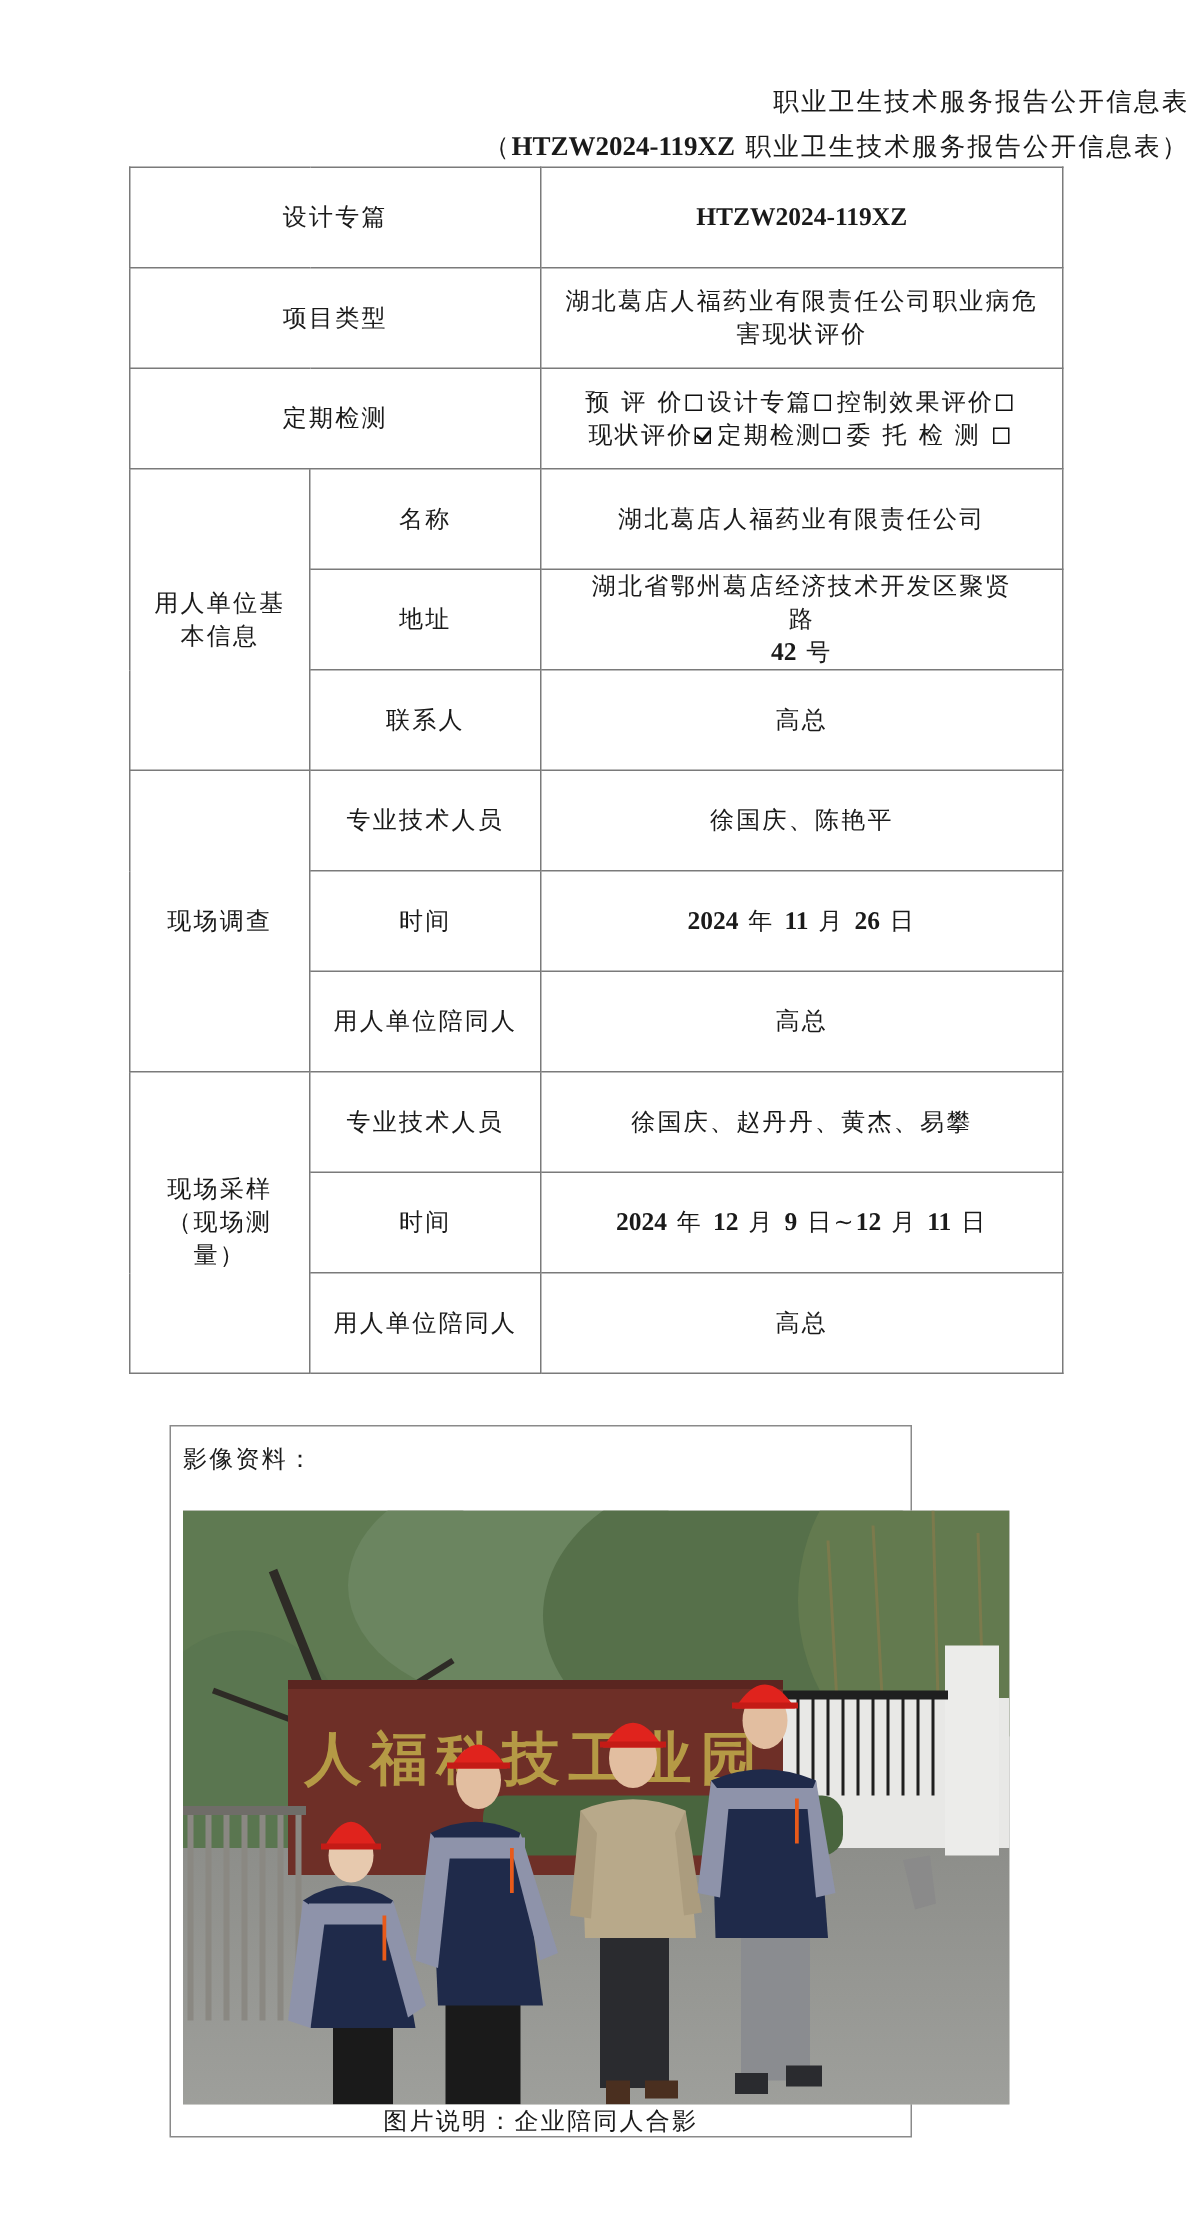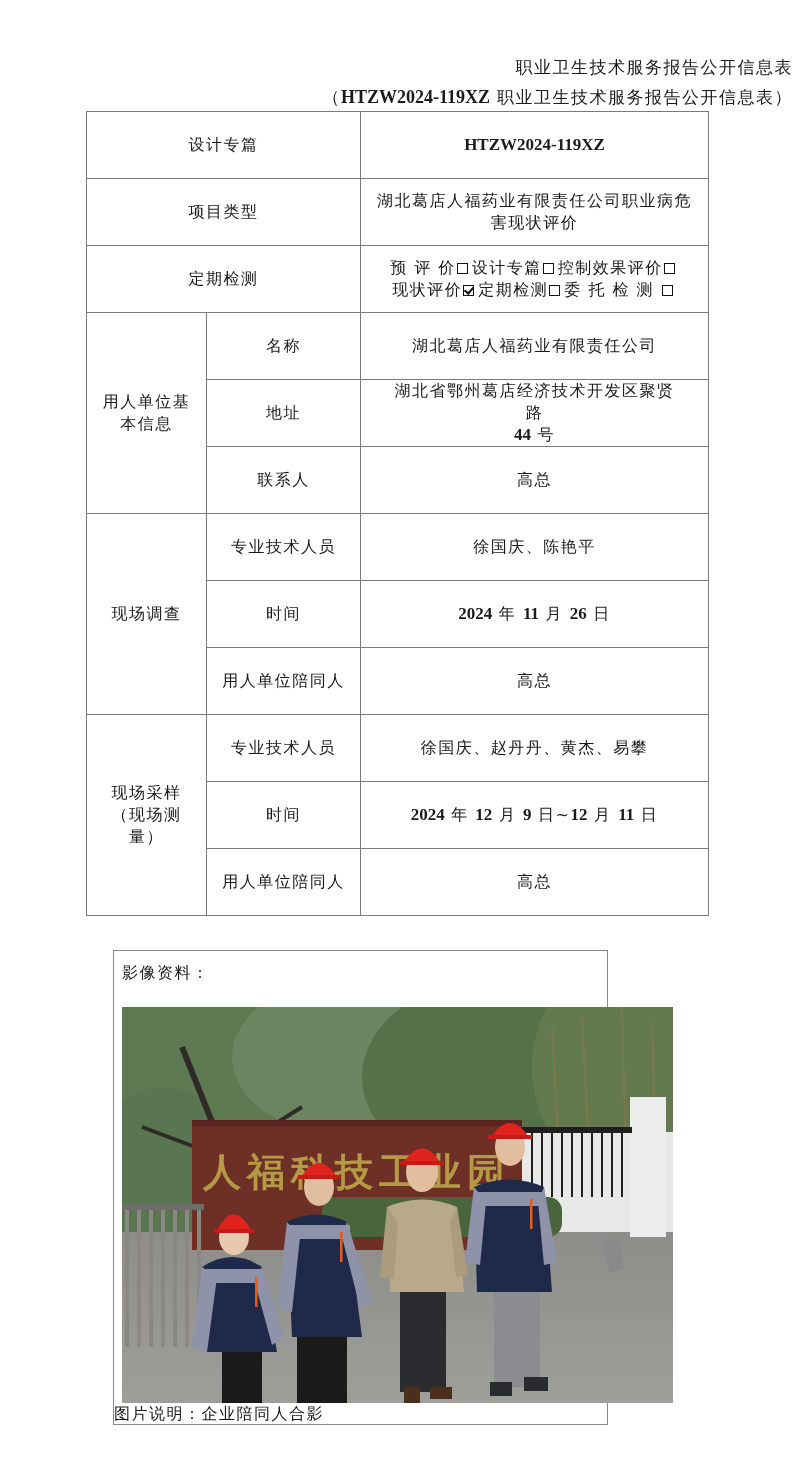--- a/index.html
+++ b/index.html
@@ -43,21 +43,21 @@
   .photo-box {
     position: absolute; left: 113px; top: 950px; width: 495px; height: 475px;
     border: 1px solid #8a8a8a; box-sizing: border-box;
   }
   .photo-label { position: absolute; left: 8px; top: 12px; font-size: 16px; letter-spacing: 1.5px; }
   .photo {
     position: absolute; left: 8px; top: 56px; width: 551px; height: 396px; overflow: hidden;
     background: #a9aaa6;
   }
   .photo-caption {
-    position: absolute; left: 0; width: 100%; top: 453px; 
+    position: absolute; left: 0; width: 100%; top: 453px; text-align: center;
     font-size: 16px; letter-spacing: 1.5px;
   }
 </style>
 </head>
 <body>
 
 <div class="title title1">职业卫生技术服务报告公开信息表</div>
 <div class="title title2"><span>（</span><span class="code">HTZW2024-119XZ</span><span> 职业卫生技术服务报告公开信息表）</span></div>
 
 <table class="info">
@@ -85,21 +85,21 @@
     </td>
   </tr>
 
   <tr>
     <td rowspan="3" style="padding:0 12px;">用人单位基本信息</td>
     <td>名称</td>
     <td>湖北葛店人福药业有限责任公司</td>
   </tr>
   <tr>
     <td>地址</td>
-    <td style="padding:0 32px;"><span>湖北省鄂州葛店经济技术开发区聚贤路</span><br><span class="bold-num">44</span><span> 号</span></td>
+    <td style="padding:0 32px;"><span>湖北省鄂州葛店经济技术开发区聚贤路</span><br><span class="bold-num">42</span><span> 号</span></td>
   </tr>
   <tr>
     <td>联系人</td>
     <td>高总</td>
   </tr>
 
   <tr>
     <td rowspan="3">现场调查</td>
     <td>专业技术人员</td>
     <td>徐国庆、陈艳平</td>

